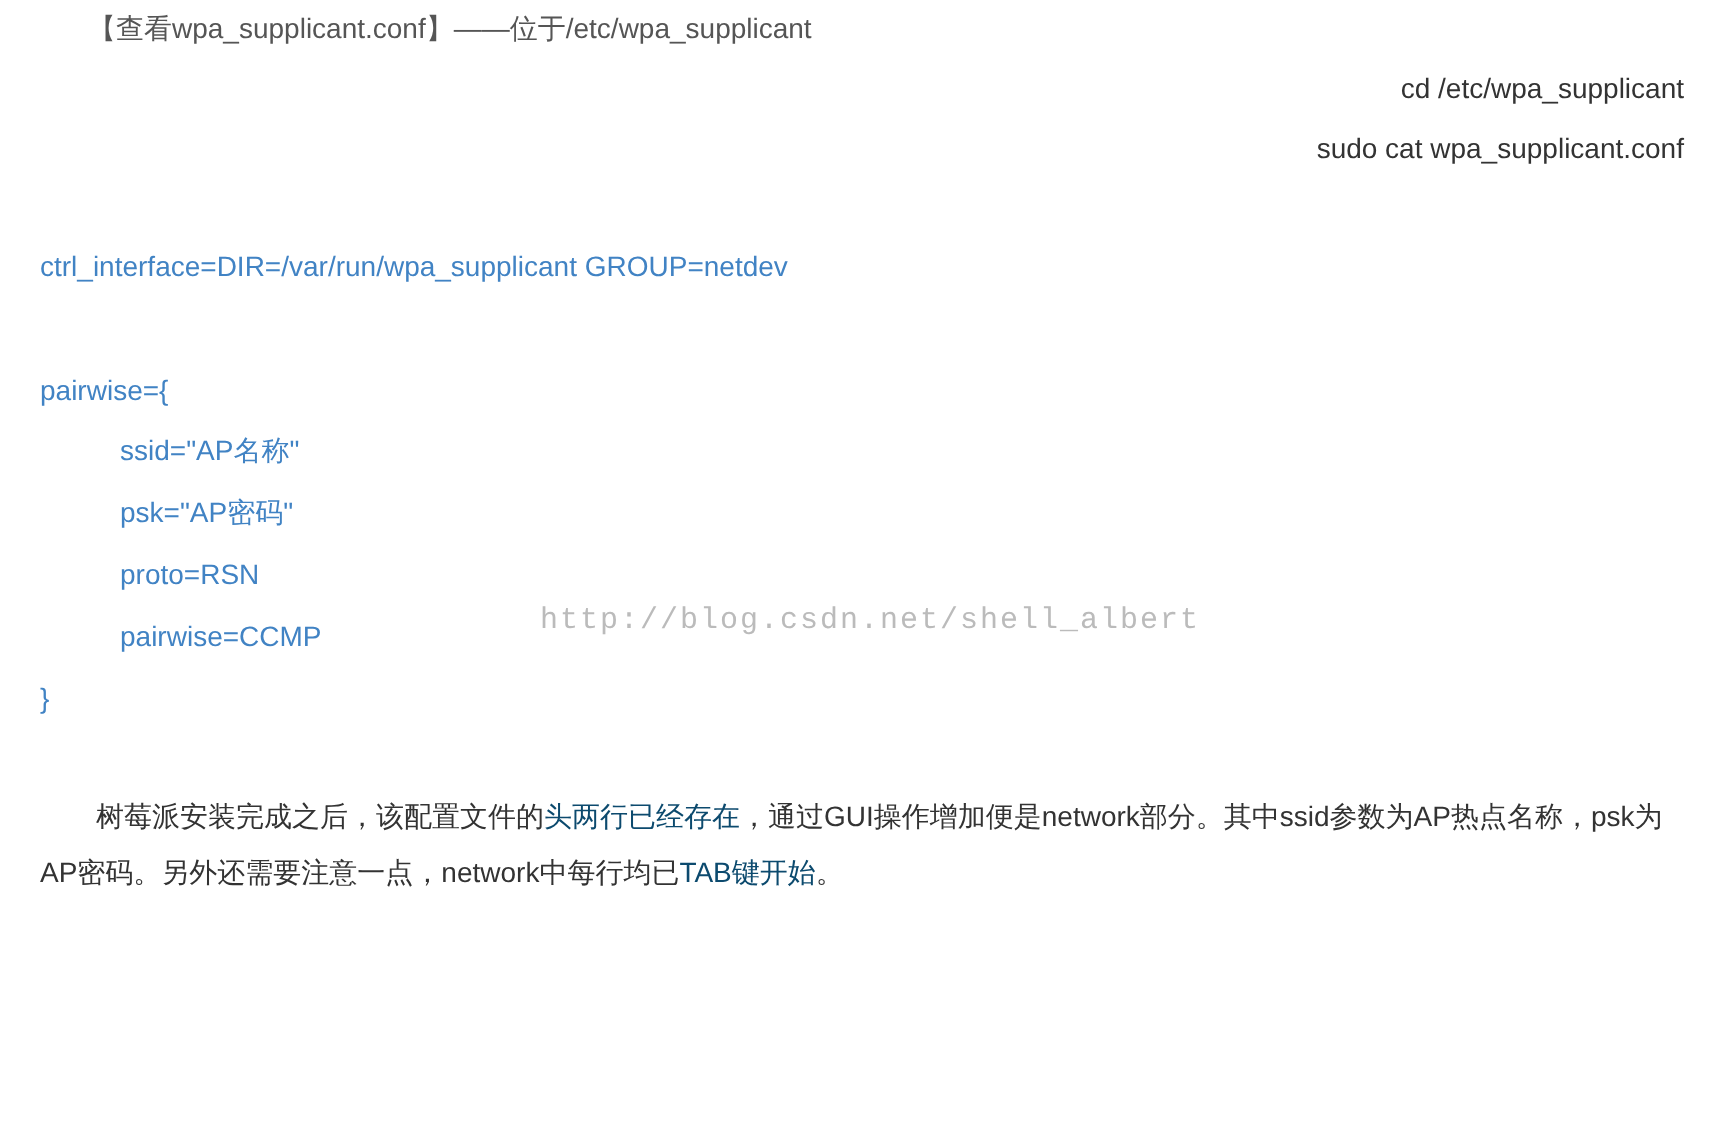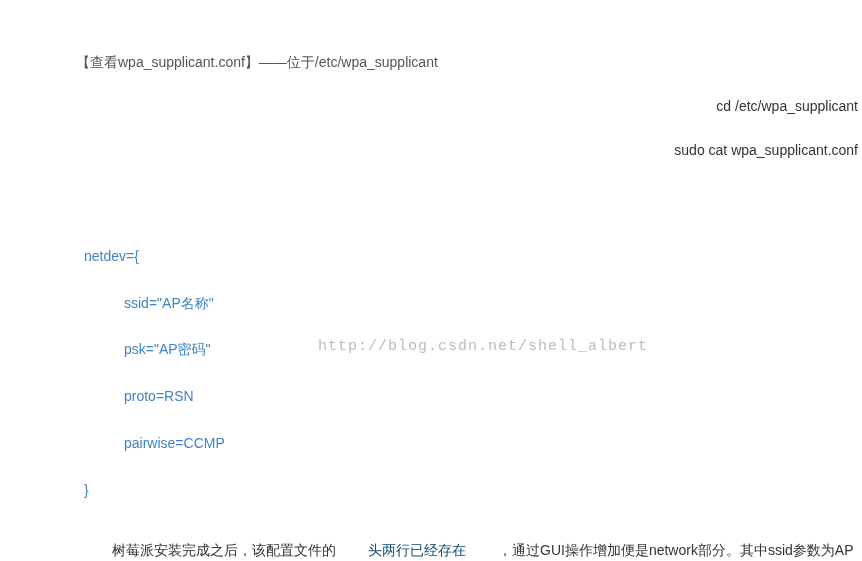--- a/index.html
+++ b/index.html
@@ -1,16 +1,16 @@
 <!DOCTYPE html>
 <html><head>
   <meta charset="utf-8">
   <style>
     * {
-      margin: 16px;
+      margin: 0;
       padding: 0;
       box-sizing: border-box;
     }
     body {
       font-family: "Microsoft YaHei", Arial, sans-serif;
       font-size: 14px;
       line-height: 2;
       color: #333;
       background: #fff;
       padding: 0 20px;
@@ -33,21 +33,21 @@
     }
     .config-line {
       line-height: 2.2;
     }
     .indent {
       padding-left: 40px;
     }
     .watermark {
       position: absolute;
       left: 270px;
-      top: 284px;
+      top: 296px;
       color: #bbb;
       font-family: "Courier New", monospace;
       font-size: 15px;
       letter-spacing: 1px;
       pointer-events: none;
       z-index: 1;
     }
     .desc-block {
       margin-top: 30px;
       color: #333;
@@ -59,22 +59,23 @@
     }
   </style>
 </head>
 <body>
 
 <div class="header-line">【查看wpa_supplicant.conf】——位于/etc/wpa_supplicant</div>
 <div class="cmd-line">cd /etc/wpa_supplicant</div>
 <div class="cmd-line">sudo cat wpa_supplicant.conf</div>
 
 <div class="config-block">
+  <div class="config-line">ctrl_interface=DIR=/var/run/wpa_supplicant GROUP=netdev</div>
   <div class="config-line">&nbsp;</div>
-  <div class="config-line">netdev={</div>
+  <div class="config-line">pairwise={</div>
   <div class="config-line indent">ssid="AP名称"</div>
   <div class="config-line indent">psk="AP密码"</div>
   <div class="config-line indent">proto=RSN</div>
   <div class="config-line indent">pairwise=CCMP</div>
   <div class="config-line">}</div>
 </div>
 
 <div class="watermark">http://blog.csdn.net/shell_albert</div>
 
 <div class="desc-block">

